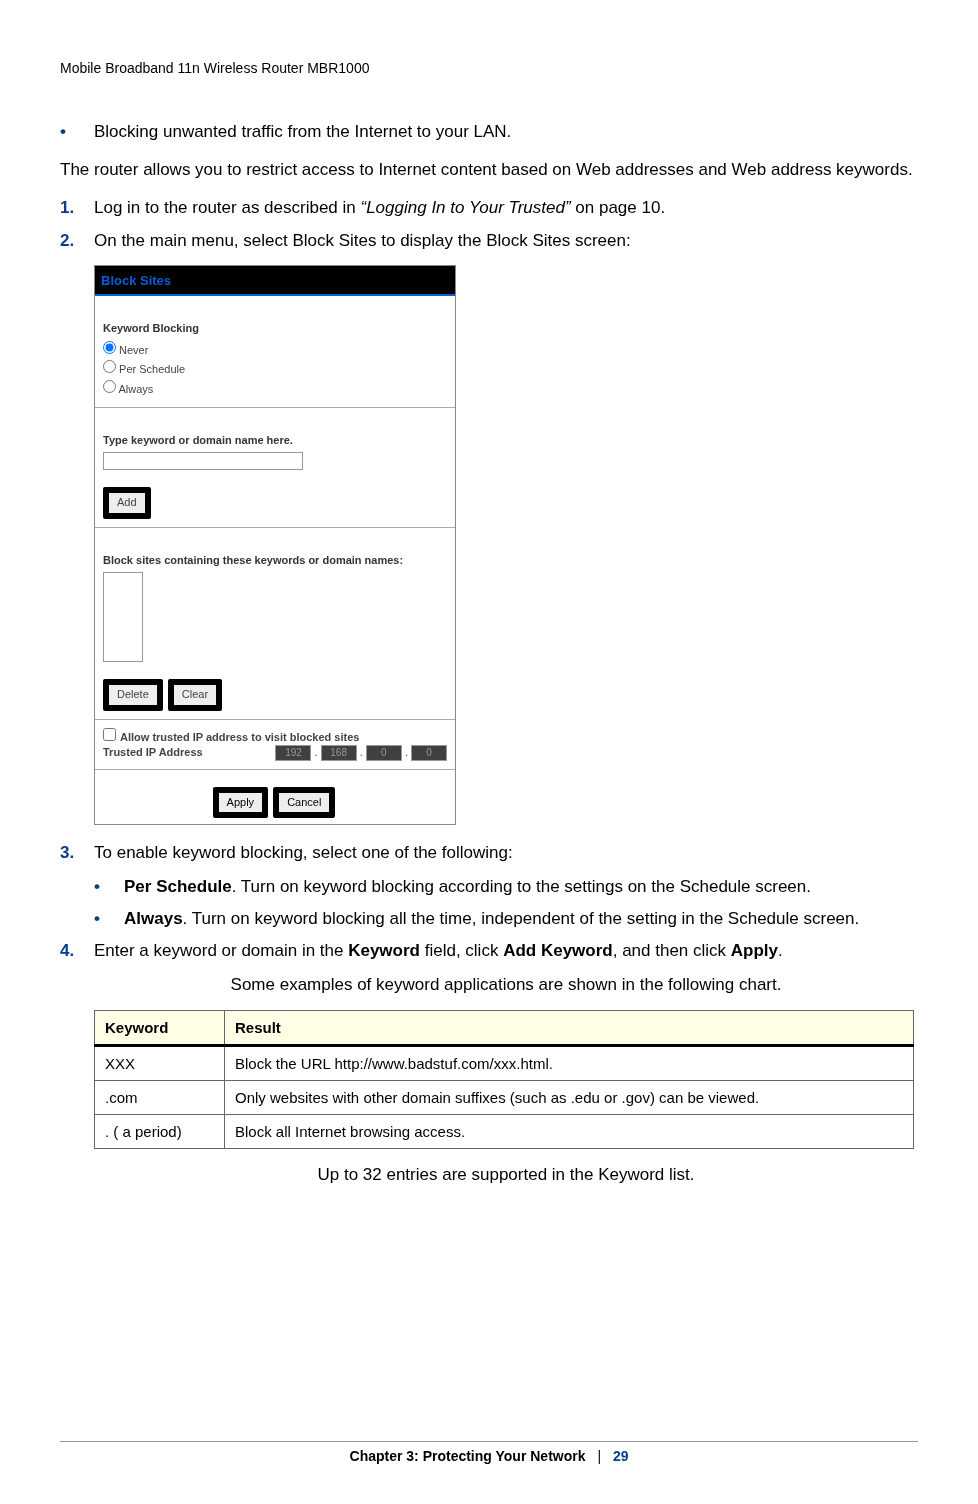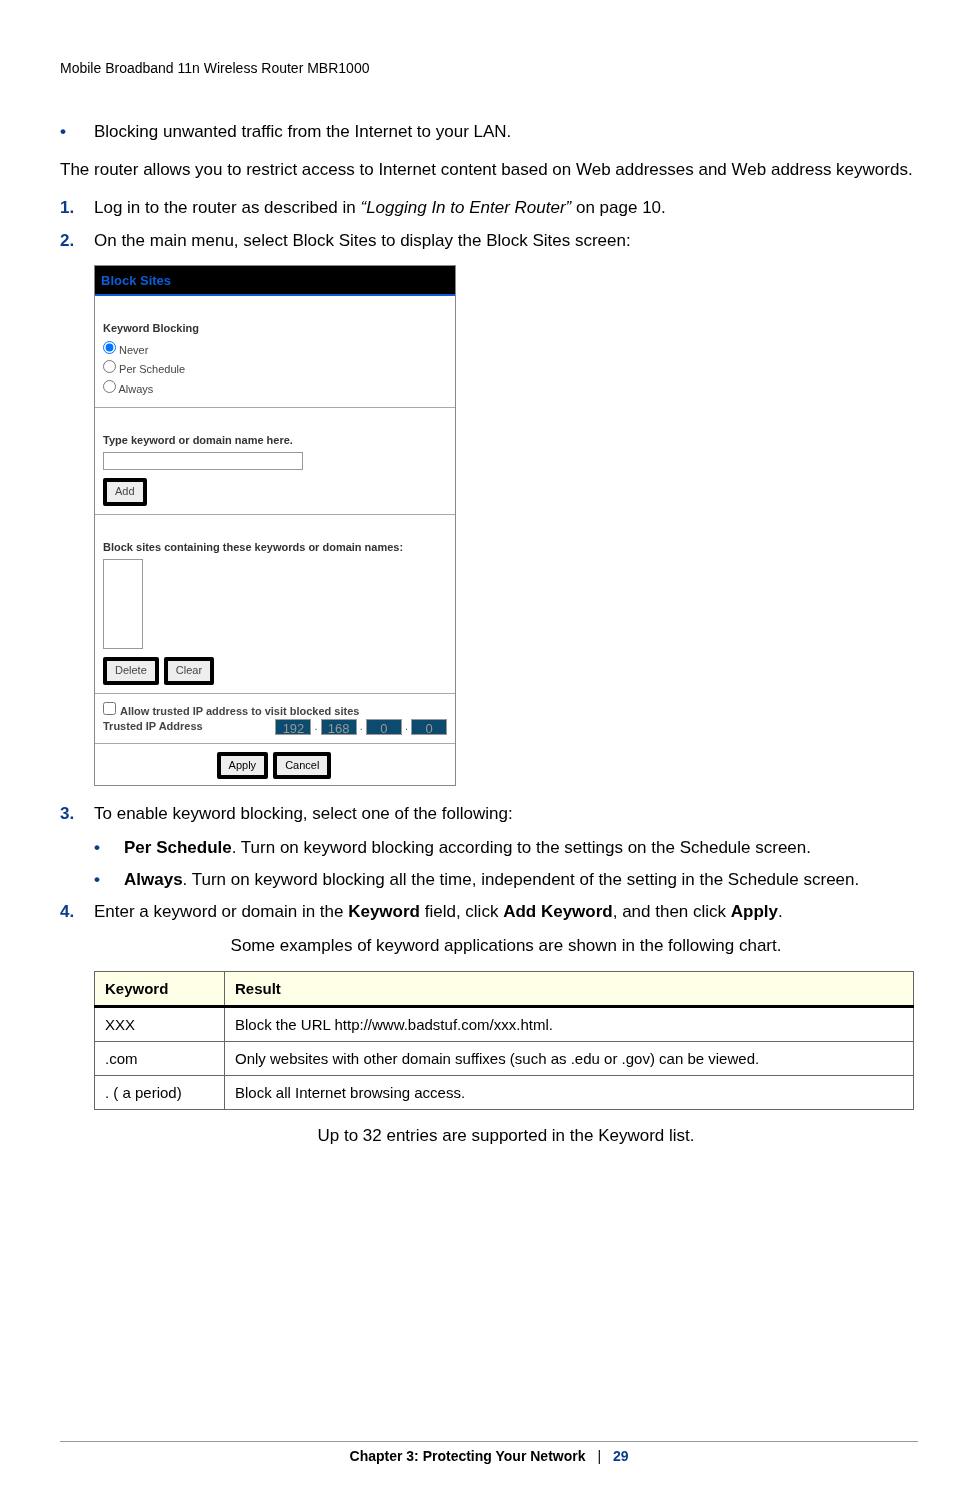--- a/index.html
+++ b/index.html
@@ -17,23 +17,23 @@
 .italic { font-style: italic; }
 .bold { font-weight: bold; }
 
 .screenshot { border: 1px solid #888; width: 362px; margin: 12px 0 16px 34px; font-size: 11px; background: #fff; }
 .sc-title { background: #000000; color: #0b5ed7; padding: 6px 6px 4px 6px; border-bottom: 2px solid #0b5ed7; font-weight: bold; font-size: 13px; }
 .sc-sec { padding: 8px 8px; border-bottom: 1px solid #aaa; color: #444; }
 .sc-sec:last-of-type { border-bottom: none; }
 .sc-lbl { font-weight: bold; margin-bottom: 4px; color: #333; margin-top: 17px; }
 .sc-radio { margin: 2px 0; }
 .sc-input { border: 1px solid #999; padding: 3px; width: 200px; height: 18px; margin: 2px 0 6px 0; background: #fff; }
-.sc-btn { display: inline-block; border: 4px solid #000000; padding: 2px 8px; background: #eee; font-size: 11px; margin: 2px 2px 0 0; border-radius: 2px; }
+.sc-btn { display: inline-block; border: 6px solid #000000; padding: 2px 8px; background: #eee; font-size: 11px; margin: 11px 2px 0 0; border-radius: 2px; }
 .sc-list { border: 1px solid #999; width: 40px; height: 90px; background: #fff; margin-bottom: 6px; }
-.sc-ip { display: inline-block; border: 1px solid #999; width: 36px; height: 16px; font-size: 13px; text-align: center; color: #999; background: #0c4a6e; vertical-align: middle; }
+.sc-ip { display: inline-block; border: 1px solid #999; width: 36px; height: 16px; font-size: 10px; text-align: center; color: #999; background: #404040; vertical-align: middle; }
 .sc-chk { margin-right: 4px; }
 .sc-iprow { display: flex; justify-content: space-between; align-items: center; }
 .sc-foot { text-align: center; padding: 6px 0; }
 
 .subbullet-row { display: flex; margin: 8px 0 8px 34px; }
 .subbullet-dot { color: #0b3c8c; font-weight: bold; width: 30px; }
 .subbullet-txt { flex: 1; }
 
 .tbl { width: 820px; margin: 12px 0 14px 34px; border-collapse: collapse; font-size: 15px; }
 .tbl th { background: #ffffe8; text-align: left; padding: 6px 10px; border: 1px solid #666; font-weight: bold; }
@@ -61,21 +61,21 @@
     <div class="bullet-row">
       <span class="bullet-dot">•</span>
       <span class="bullet-txt">Blocking unwanted traffic from the Internet to your LAN.</span>
     </div>
 
     <div class="para">The router allows you to restrict access to Internet content based on Web addresses and Web address keywords.</div>
 
     <div class="step-row">
       <span class="step-num">1.</span>
       <span class="step-txt">
-        <span>Log in to the router as described in </span><span class="italic">“Logging In to Enter Router”</span><span> on page 10.</span>
+        <span>Log in to the router as described in </span><span class="italic">“Logging In to Your Trusted”</span><span> on page 10.</span>
       </span>
     </div>
 
     <div class="step-row">
       <span class="step-num">2.</span>
       <span class="step-txt">On the main menu, select Block Sites to display the Block Sites screen:</span>
     </div>
 
     <div class="screenshot">
       <div class="sc-title">Block Sites</div>

